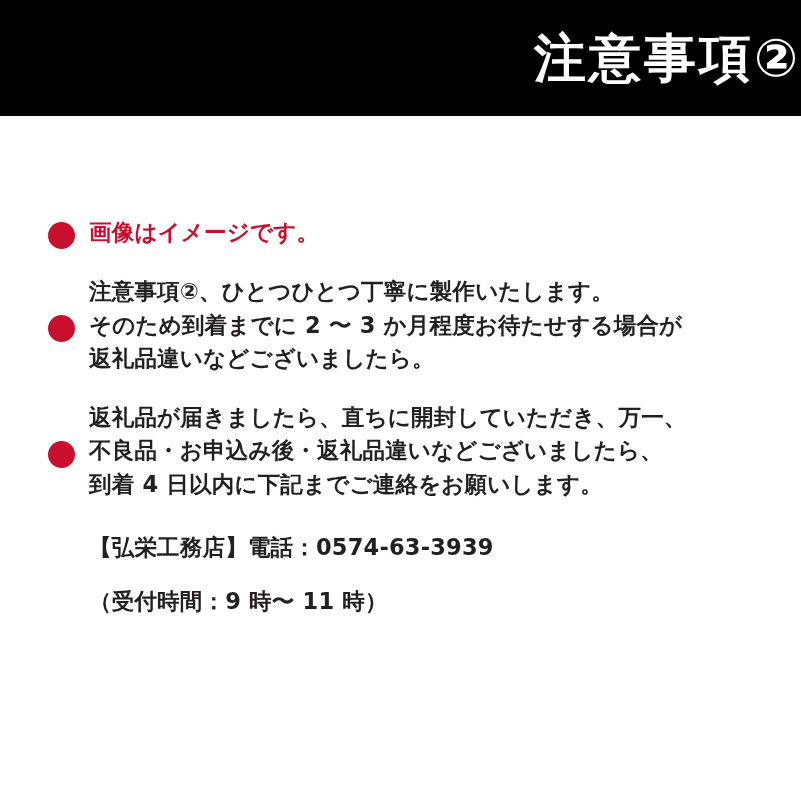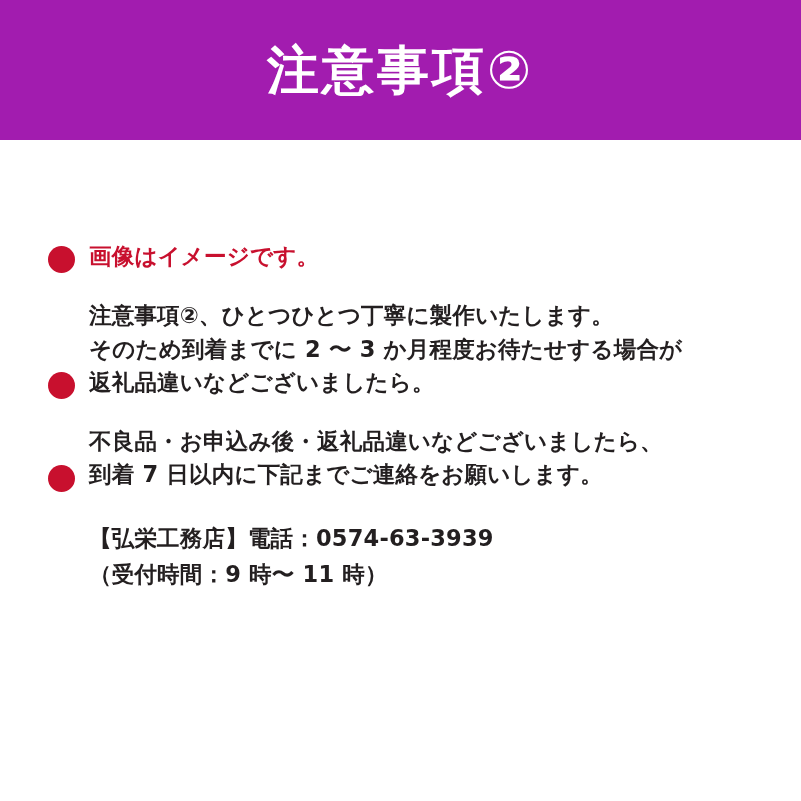--- a/index.html
+++ b/index.html
@@ -18,43 +18,43 @@
     position: relative;
     width: 801px;
     height: 801px;
     background: #ffffff;
     box-sizing: border-box;
   }
 
   
   .header-band {
     width: 100%;
-    height: 140px;
-    background: #a21caf;
+    height: 116px;
+    background: #000000;
     display: flex;
     align-items: center;
-    justify-content: center;
+    justify-content: flex-end;
   }
   .header-title {
     color: #ffffff;
     font-size: 52px;
     font-weight: bold;
     letter-spacing: 3px;
     line-height: 1;
     white-space: nowrap;
   }
 
   
   .content {
     padding: 100px 48px 0 48px;
   }
 
   .bullet-block {
     display: flex;
-    align-items: flex-end;
+    align-items: center;
     margin-bottom: 26px;
   }
   .bullet-block:last-of-type {
     margin-bottom: 0;
   }
 
   .bullet-dot {
     flex: 0 0 auto;
     width: 27px;
     height: 27px;
@@ -84,20 +84,21 @@
     margin-top: 28px;
     padding-left: 41px;
   }
   .contact-line {
     font-size: 22.5px;
     line-height: 1.6;
     color: #231f20;
     font-weight: bold;
     white-space: nowrap;
     letter-spacing: 0.2px;
+    margin-top: 18px;
   }
 </style>
 </head>
 <body>
 
 <div class="page">
 
   <div class="header-band">
     <div class="header-title">注意事項②</div>
   </div>
@@ -116,22 +117,23 @@
       <div class="bullet-lines">
         <div class="line">注意事項②、ひとつひとつ丁寧に製作いたします。</div>
         <div class="line">そのため到着までに 2 〜 3 か月程度お待たせする場合が</div>
         <div class="line">返礼品違いなどございましたら。</div>
       </div>
     </div>
 
     <div class="bullet-block">
       <span class="bullet-dot"></span>
       <div class="bullet-lines">
+        <div class="line">返礼品が届きましたら、直ちに開封していただき、万一、</div>
         <div class="line">不良品・お申込み後・返礼品違いなどございましたら、</div>
-        <div class="line">到着 7 日以内に下記までご連絡をお願いします。</div>
+        <div class="line">到着 4 日以内に下記までご連絡をお願いします。</div>
       </div>
     </div>
 
     <div class="contact-block">
       <div class="contact-line">【弘栄工務店】電話：0574-63-3939</div>
       <div class="contact-line">（受付時間：9 時〜 11 時）</div>
     </div>
 
   </div>
 </div>

